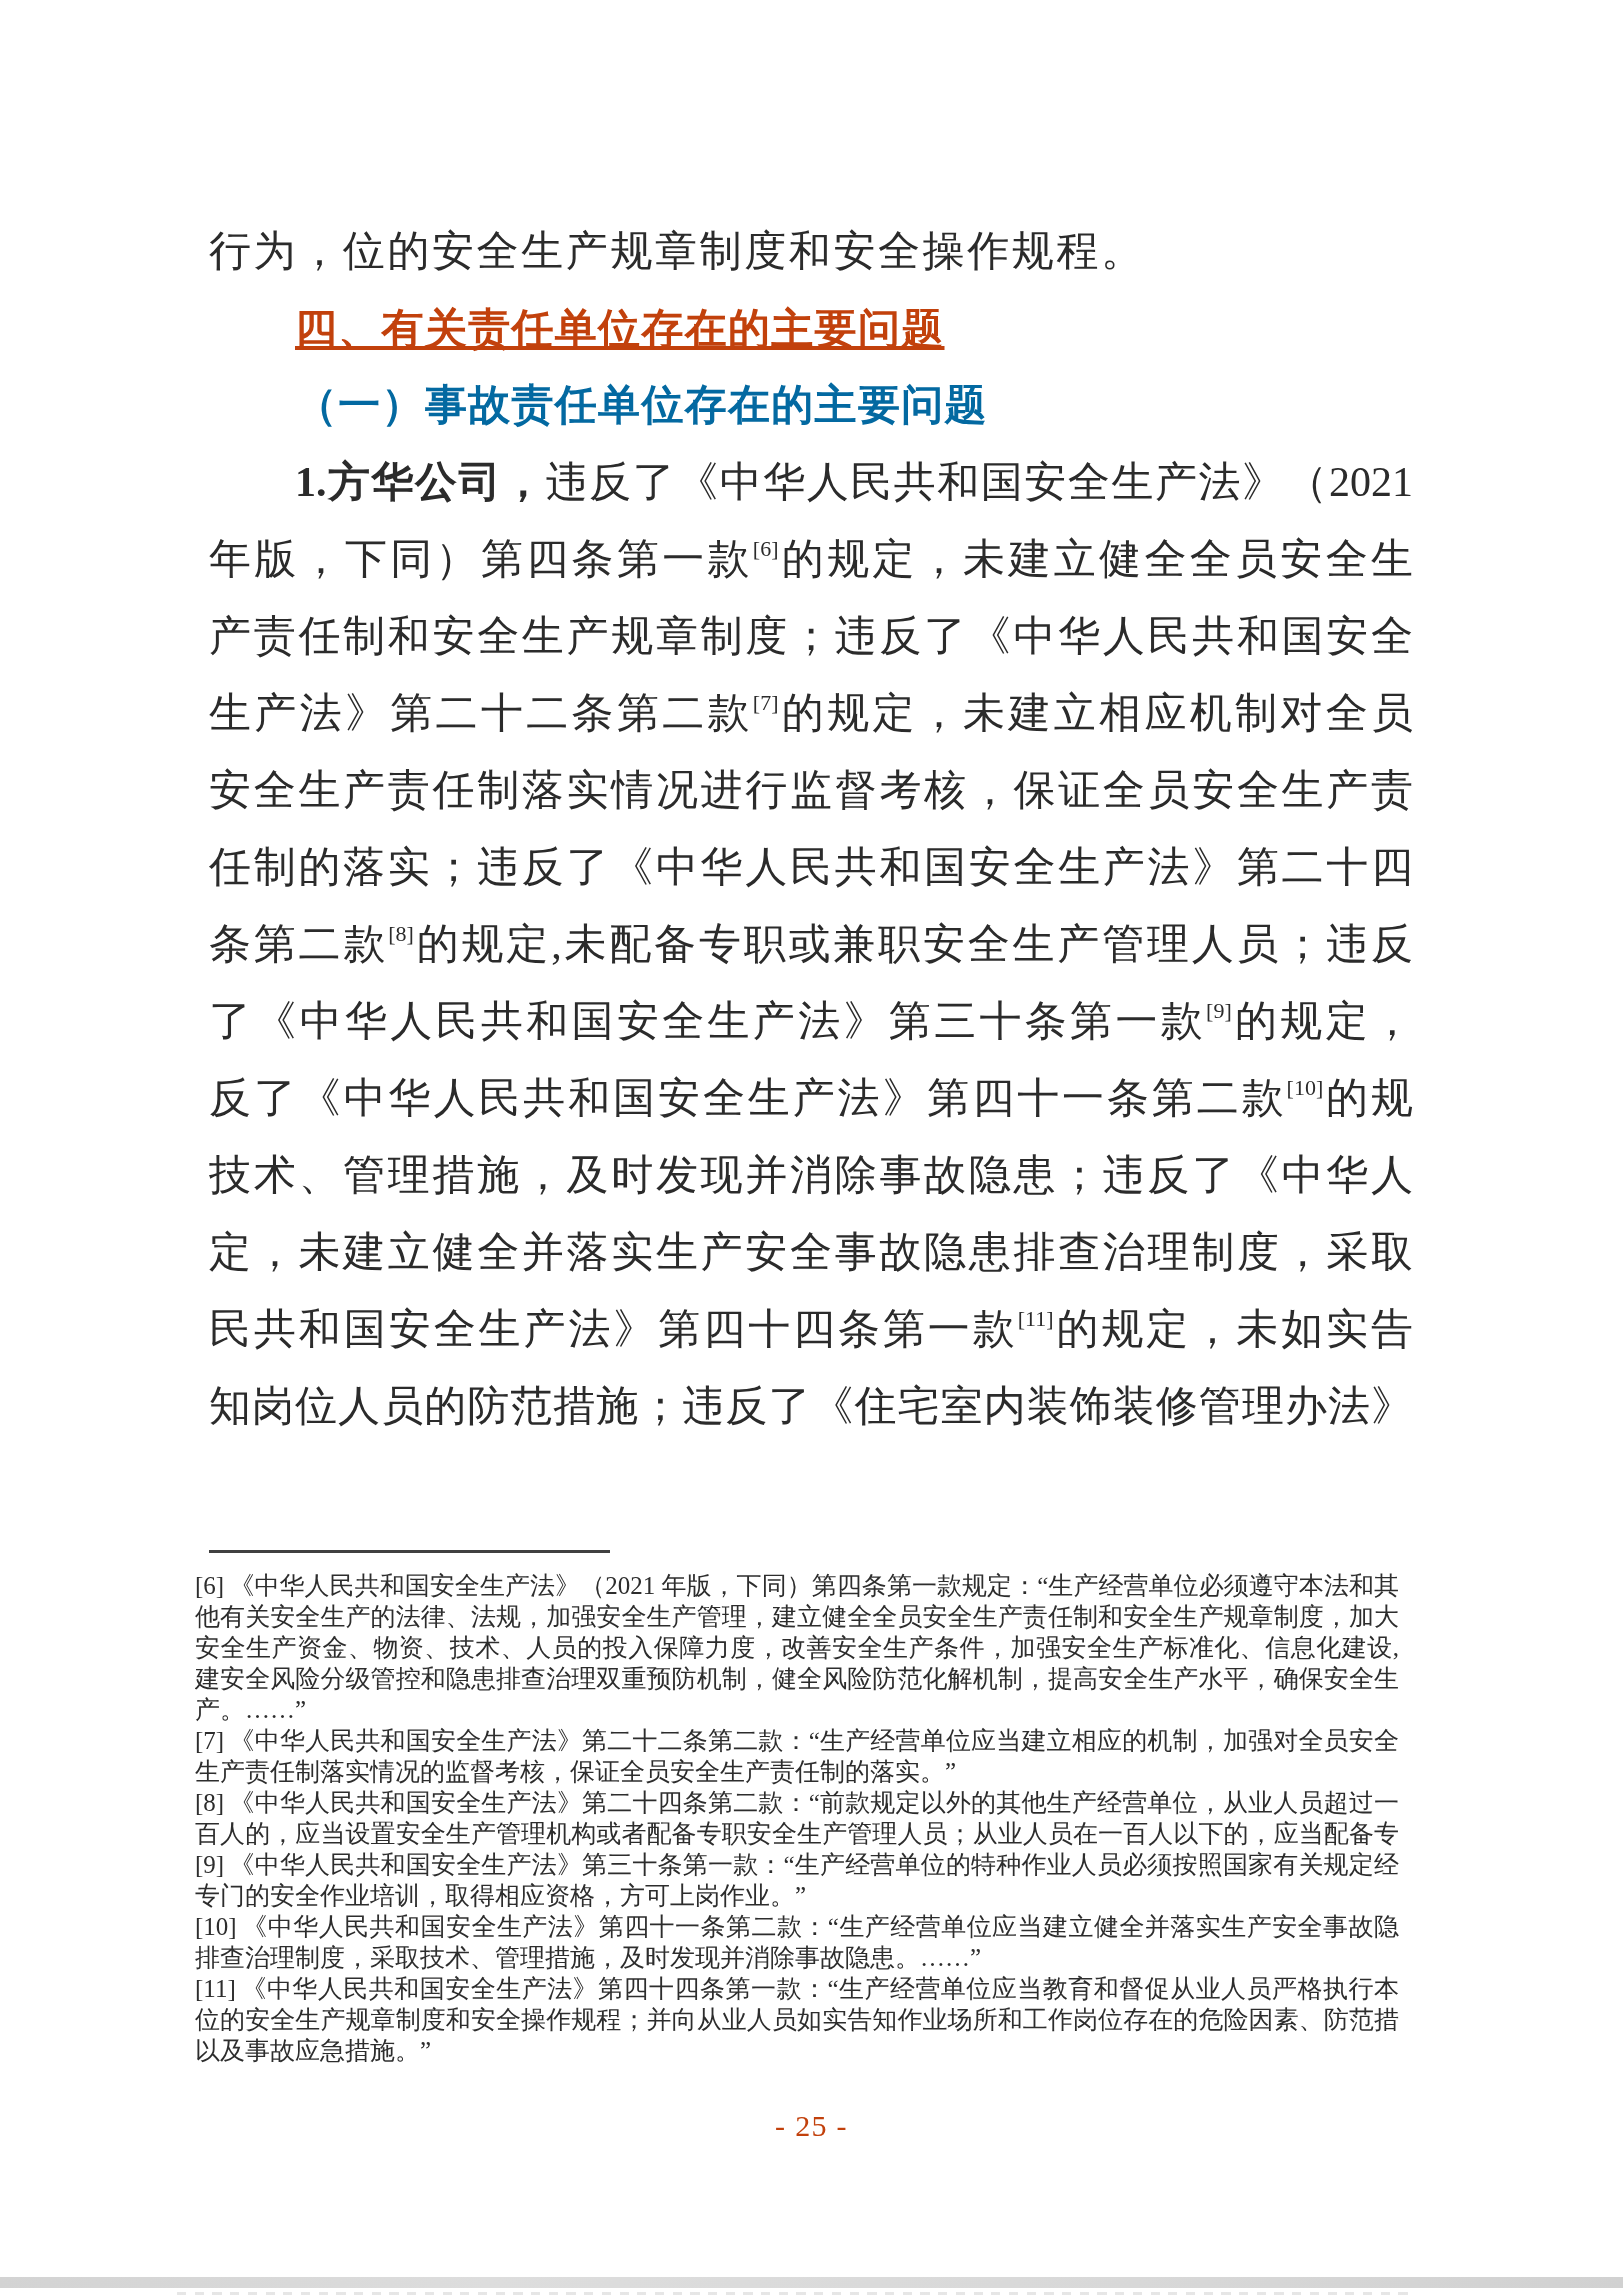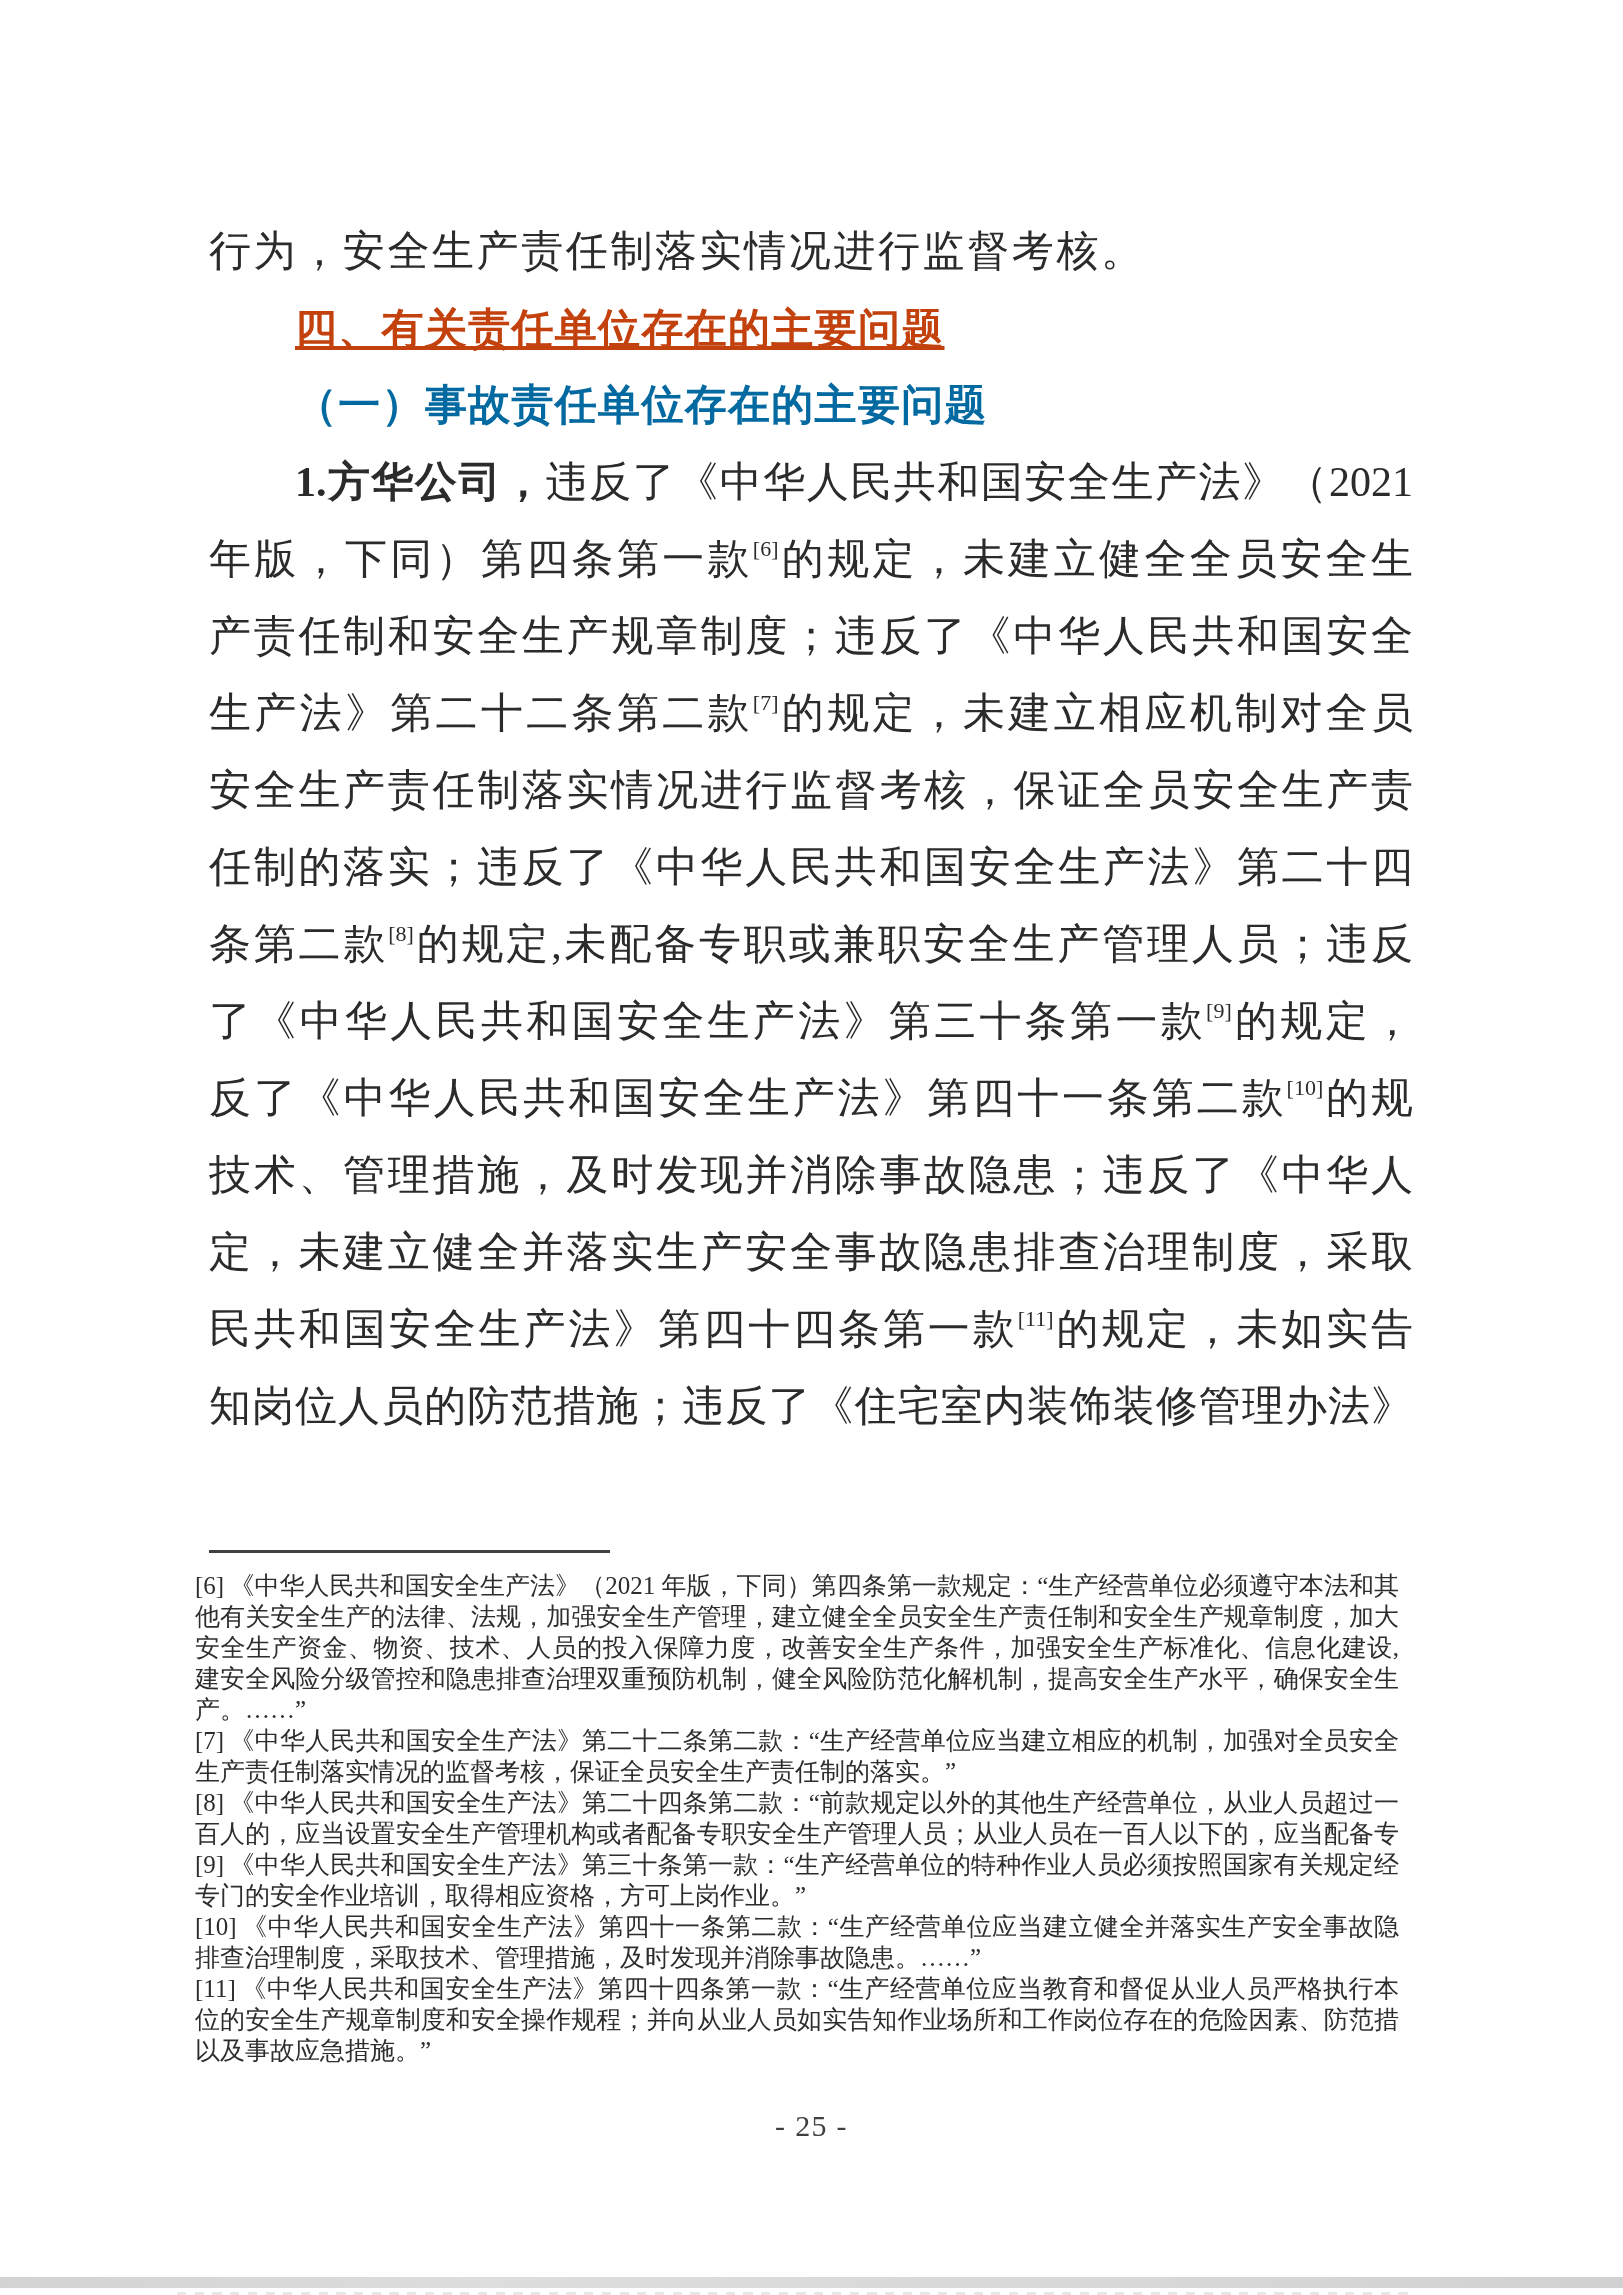--- a/index.html
+++ b/index.html
@@ -25,38 +25,38 @@
   .sup{font-size:22px;position:relative;top:-17px;letter-spacing:0;}
   
   #fn-sep{position:absolute;left:209px;top:1550px;width:401px;height:2.6px;background:#404040;}
   #footnotes{position:absolute;left:195px;top:1570px;width:1204px;}
   #footnotes .line{height:31px;line-height:31px;font-size:25px;color:#2d2d2d;}
   #footnotes .just{text-align:justify;text-align-last:justify;}
   .fn-marker{margin-right:5.2px;}
   
   #page-number{
     position:absolute;left:0;top:2109px;width:100%;height:34px;line-height:34px;
-    text-align:center;font-size:30px;letter-spacing:1.3px;color:#404040;
+    text-align:center;font-size:30px;letter-spacing:1.3px;color:#c2410c;
   }
   
   #scan-band{
     position:absolute;left:0;top:2277px;width:1623px;height:11px;
     background:linear-gradient(90deg,#d3d3d3,#dddddd 30%,#d8d8d8 70%,#d1d1d1);
   }
   #scan-noise{
     position:absolute;left:177px;top:2292px;width:1237px;height:3.3px;opacity:.85;
     background:repeating-linear-gradient(90deg,#e2e2e2 0 9.2px,#ffffff 9.2px 17.7px);
   }
 </style>
 </head>
 <body>
 
 <div class="page">
   <div id="body-block">
-      <div class="line plain"><span>行为，安全生产责任制落实情况进行监督考核。</span></div>
+      <div class="line plain"><span>行为，位的安全生产规章制度和安全操作规程。</span></div>
       <div class="line heading-section"><span class="b">四、有关责任单位存在的主要问题</span></div>
       <div class="line heading-sub"><span class="b">（一）事故责任单位存在的主要问题</span></div>
       <div class="line para-first just"><span class="b">1.方华公司，</span><span>违反了《中华人民共和国安全生产法》（2021</span></div>
       <div class="line just"><span>年版，下同）第四条第一款</span><span class="sup">[6]</span><span>的规定，未建立健全全员安全生</span></div>
       <div class="line just"><span>产责任制和安全生产规章制度；违反了《中华人民共和国安全</span></div>
       <div class="line just"><span>生产法》第二十二条第二款</span><span class="sup">[7]</span><span>的规定，未建立相应机制对全员</span></div>
       <div class="line just"><span>安全生产责任制落实情况进行监督考核，保证全员安全生产责</span></div>
       <div class="line just"><span>任制的落实；违反了《中华人民共和国安全生产法》第二十四</span></div>
       <div class="line just"><span>条第二款</span><span class="sup">[8]</span><span>的规定,未配备专职或兼职安全生产管理人员；违反</span></div>
       <div class="line just"><span>了《中华人民共和国安全生产法》第三十条第一款</span><span class="sup">[9]</span><span>的规定，</span></div>

